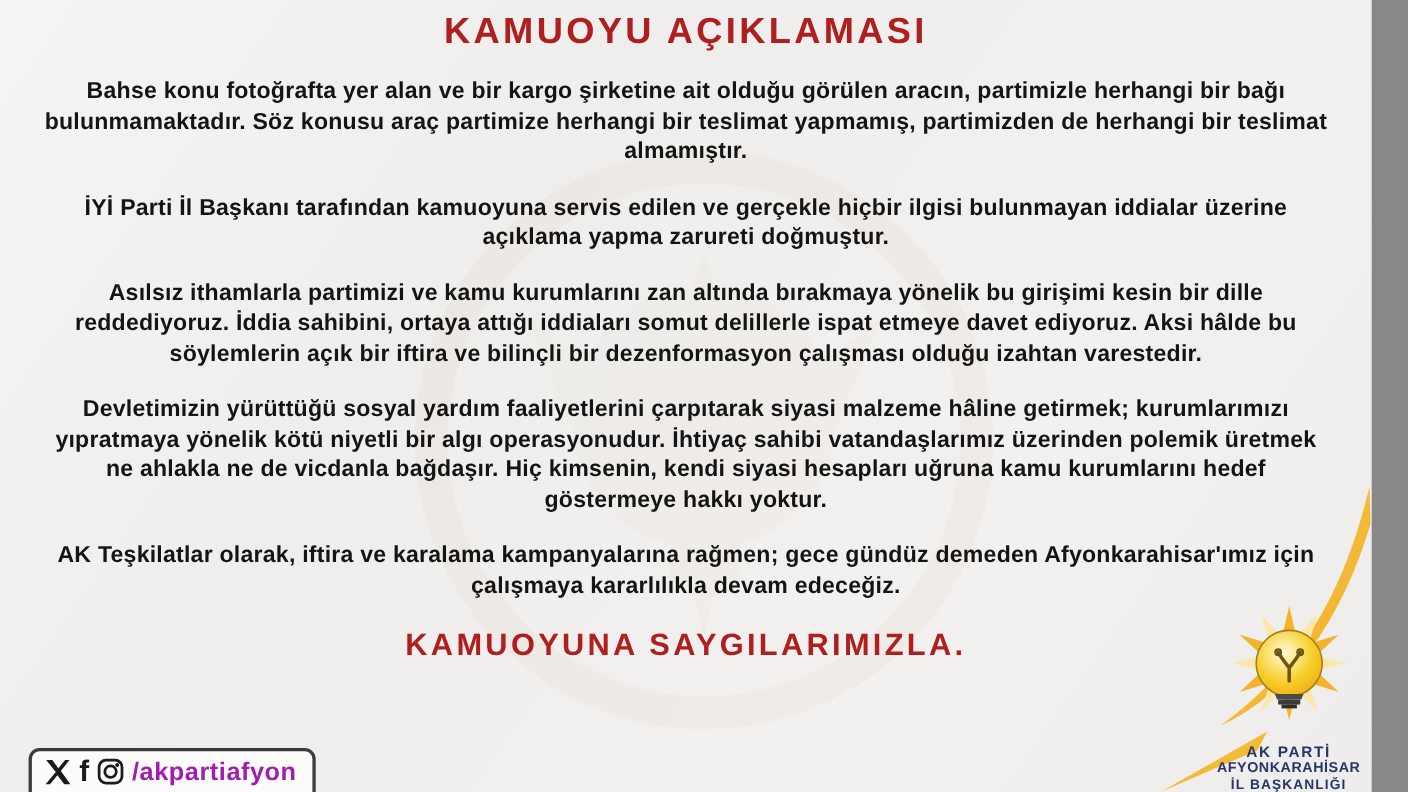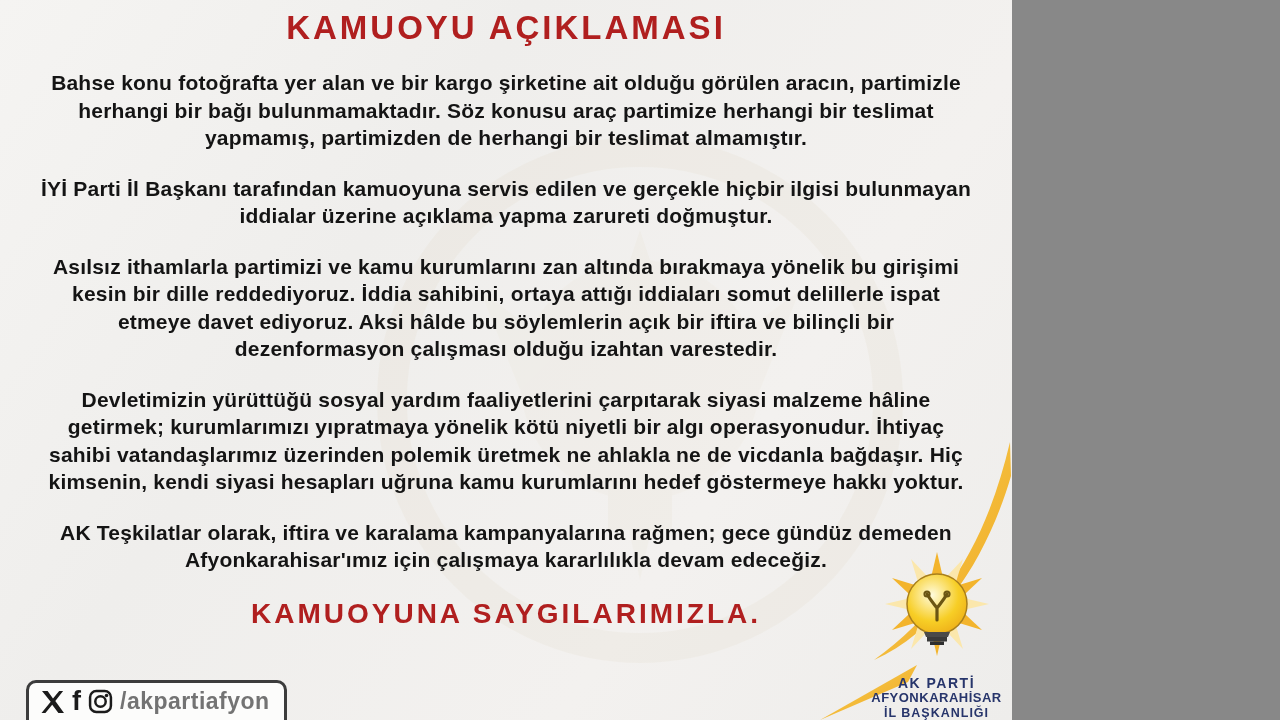--- a/index.html
+++ b/index.html
@@ -1,17 +1,17 @@
 <!DOCTYPE html>
 <html lang="tr"><head>
 <meta charset="utf-8">
 <style>
   html,body{margin:0;padding:0;background:#888;}
   .page{
-    position:relative;width:1012px;height:720px;overflow:hidden;
+    position:relative;width:1247px;height:720px;overflow:hidden;
     background:linear-gradient(125deg,#f5f4f2 0%,#efeeec 35%,#f3f1ef 70%,#eeedeb 100%);
     font-family:"Liberation Sans","DejaVu Sans",sans-serif;
   }
   .watermark{position:absolute;left:290px;top:110px;opacity:.07;pointer-events:none;}
   .swoosh{position:absolute;right:0;top:430px;pointer-events:none;}
   .content{position:absolute;inset:0;text-align:center;padding:0 38px;box-sizing:border-box;}
   .title{
     margin:10px 0 0;color:#b01f1f;font-size:33px;font-weight:bold;
     letter-spacing:3px;line-height:1.1;
   }
@@ -21,21 +21,21 @@
   }
   .closing{
     margin:24px 0 4px;color:#b01f1f;font-size:28px;font-weight:bold;letter-spacing:3px;
   }
   .social{
     position:absolute;left:26px;bottom:-10px;display:flex;align-items:center;gap:7px;
     border:3px solid #3c3c3c;border-radius:10px;background:#fcfcfb;
     padding:5px 14px 12px 12px;
   }
   .social .fb-f{font-size:27px;font-weight:bold;color:#1b1b1b;line-height:22px;margin-top:-2px;}
-  .social .handle{font-size:23px;font-weight:bold;color:#737373;letter-spacing:.5px;}
+  .social .handle{font-size:23px;font-weight:bold;color:#a21caf;letter-spacing:.5px;}
   .logo{
     position:absolute;right:-12px;bottom:0;width:175px;text-align:center;line-height:1.15;
   }
   .logo .l1{color:#27356b;font-weight:bold;font-size:14px;letter-spacing:1.5px;}
   .logo .l2{color:#27356b;font-weight:bold;font-size:13px;letter-spacing:.5px;}
   .logo .l3{color:#27356b;font-weight:bold;font-size:12.5px;letter-spacing:1px;}
 </style>
 </head>
 <body>
 

